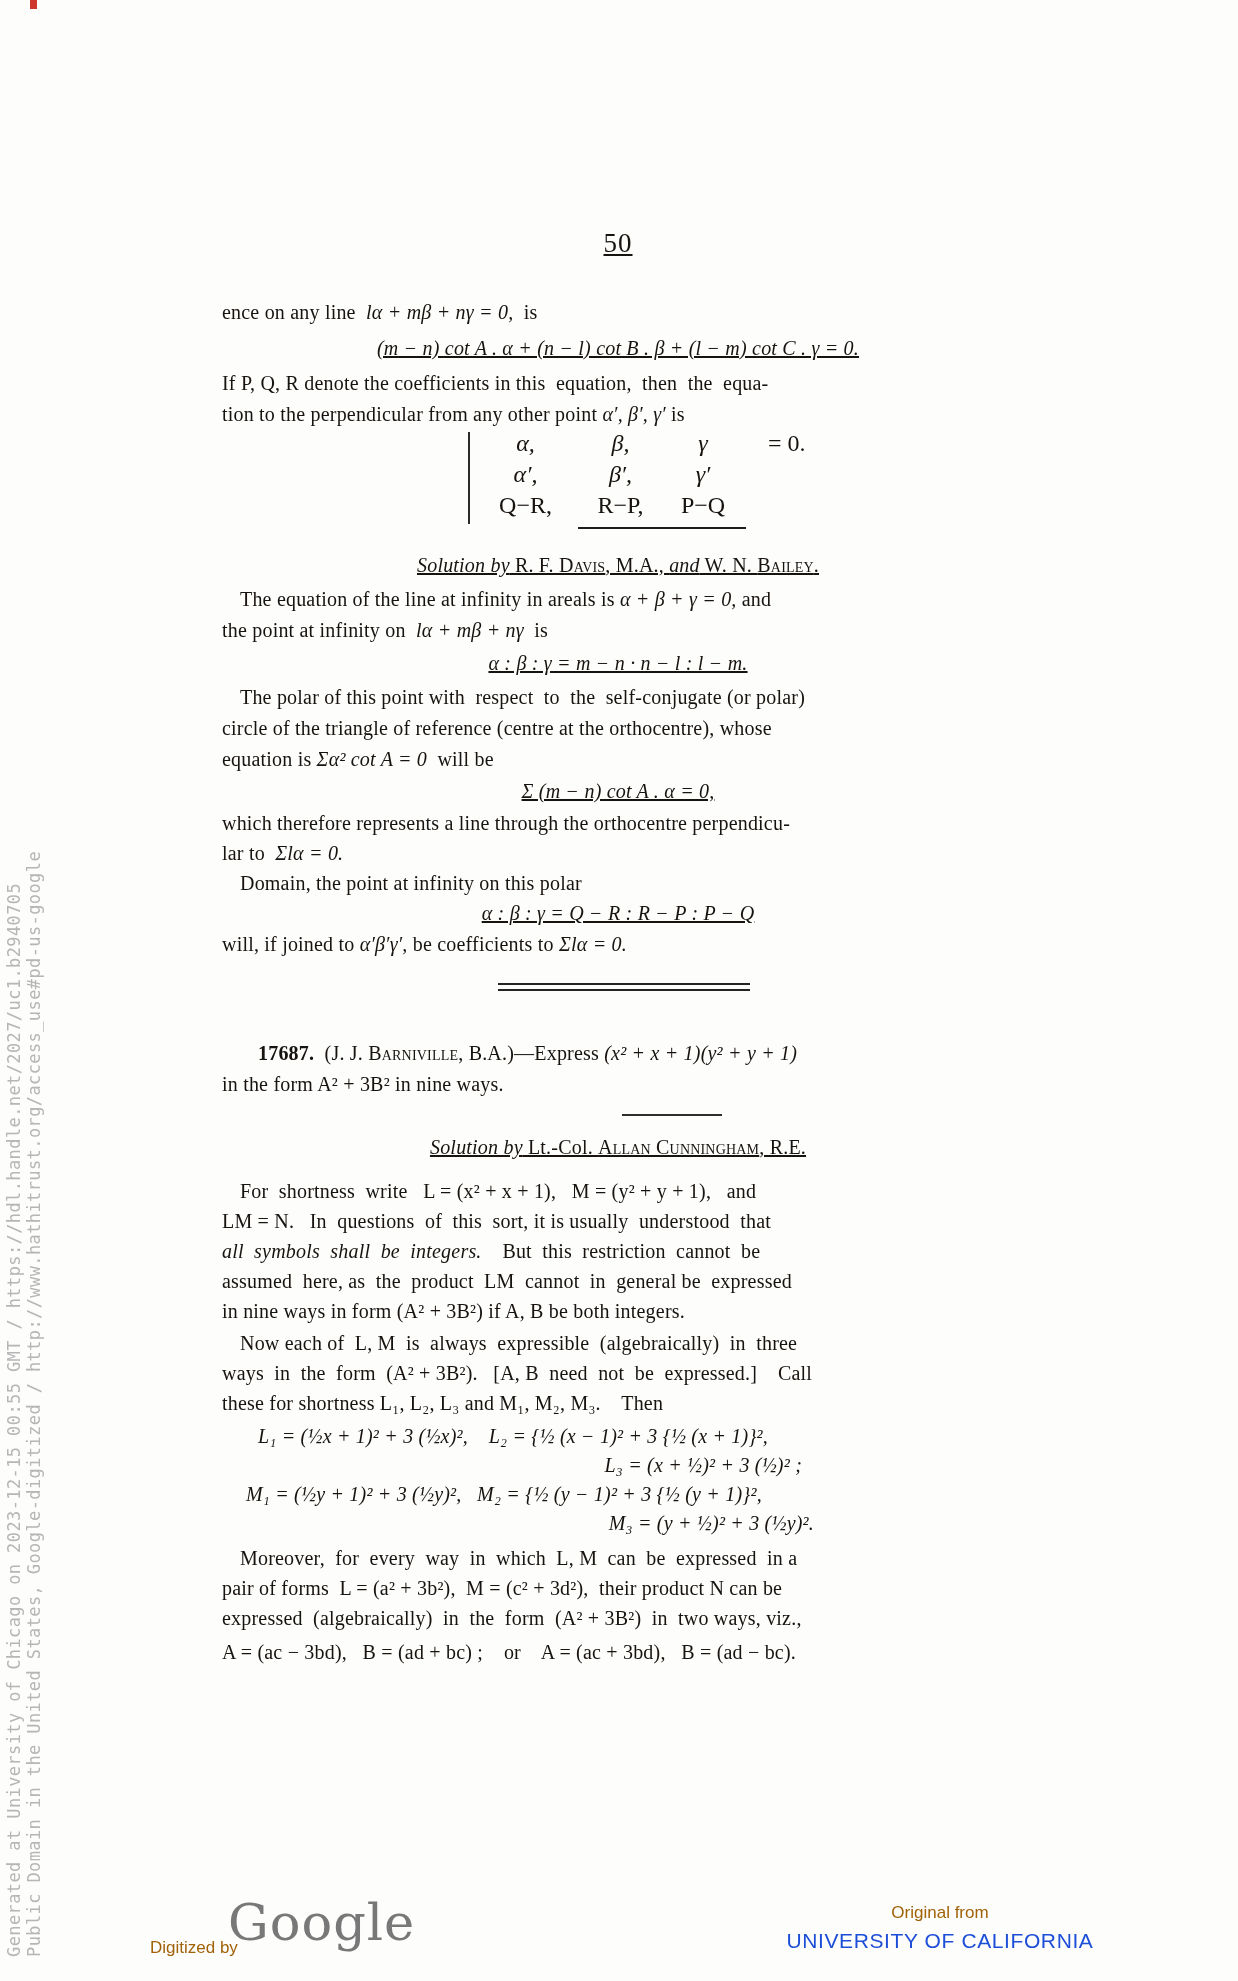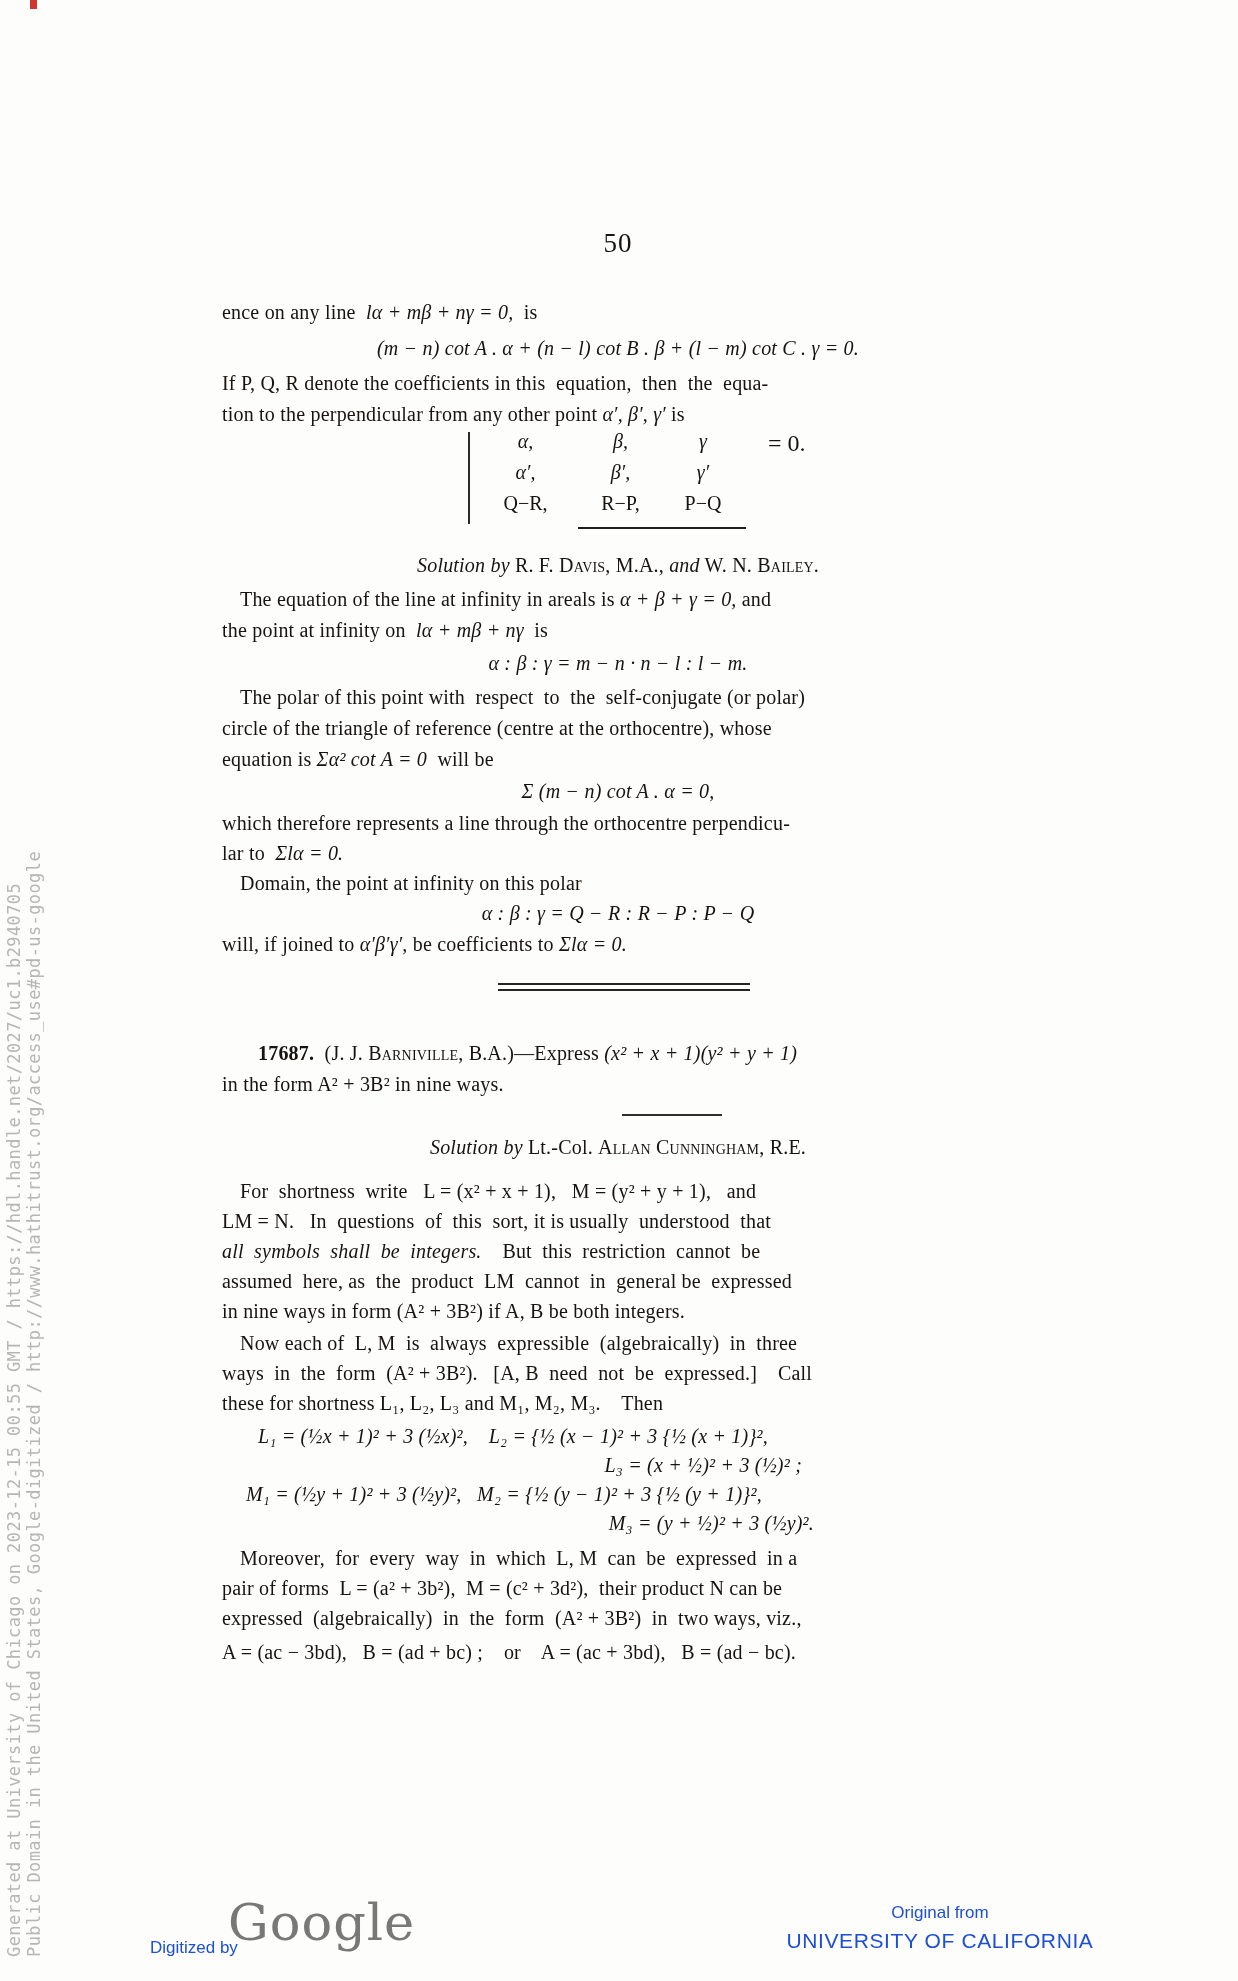--- a/index.html
+++ b/index.html
@@ -11,30 +11,30 @@
     font-family:"Liberation Serif", serif;
     color:#17130f;
     overflow:hidden;
   }
   .ln{
     position:absolute;left:222px;width:792px;
     font-size:20px;line-height:30px;
     letter-spacing:0.2px;
     white-space:pre-wrap;
   }
-  .ctr{text-align:center;}
+  .ctr{text-align:center;text-decoration:underline;}
   .m{font-style:italic;}
   .it{font-style:italic;}
   .sc{font-variant:small-caps;}
   .b{font-weight:bold;}
   .pgnum{font-size:27px;letter-spacing:1px;}
   
   .det{position:absolute;left:468px;top:430px;width:400px;height:96px;}
   .det-bar{position:absolute;left:0;top:2px;width:2px;height:92px;background:#2a2a2a;}
-  .det-row{position:absolute;left:10px;width:270px;height:31px;font-size:20px;}
+  .det-row{position:absolute;left:10px;width:270px;height:31px;font-size:24px;}
   .dc{display:inline-block;text-align:center;}
   .dc1{width:95px;}.dc2{width:95px;}.dc3{width:70px;}
   .det-rhs{position:absolute;left:300px;top:0;font-size:24px;}
   .det-under{position:absolute;left:578px;top:527px;width:168px;height:2px;background:#1e1e1e;}
   
   .dbl-rule{position:absolute;left:498px;top:983px;width:252px;height:4px;
     border-top:2px solid #242424;border-bottom:2px solid #242424;}
   .sm-rule{position:absolute;left:622px;top:1114px;width:100px;height:2px;background:#2e2e2e;}
   
   .red-tick{position:absolute;left:30px;top:0;width:7px;height:9px;background:#cf372c;}
@@ -47,21 +47,21 @@
     font-family:"DejaVu Sans Mono", monospace;
     font-size:17px;letter-spacing:0.4px;
     color:#b6b6b6;
   }
   #side1{left:24px;}
   #side2{left:44px;}
   
   .foot-small{
     position:absolute;
     font-family:"Liberation Sans", sans-serif;
-    color:#1d4ed8;font-size:17px;
+    color:#a16207;font-size:17px;
   }
   .google{
     position:absolute;left:228px;top:1893px;
     font-family:"DejaVu Serif", serif;
     font-size:51px;color:#787878;letter-spacing:1px;
   }
   .univ{
     position:absolute;left:745px;top:1929px;width:390px;text-align:center;
     font-family:"Liberation Sans", sans-serif;
     font-size:21px;color:#1d4ed8;letter-spacing:0.6px;

